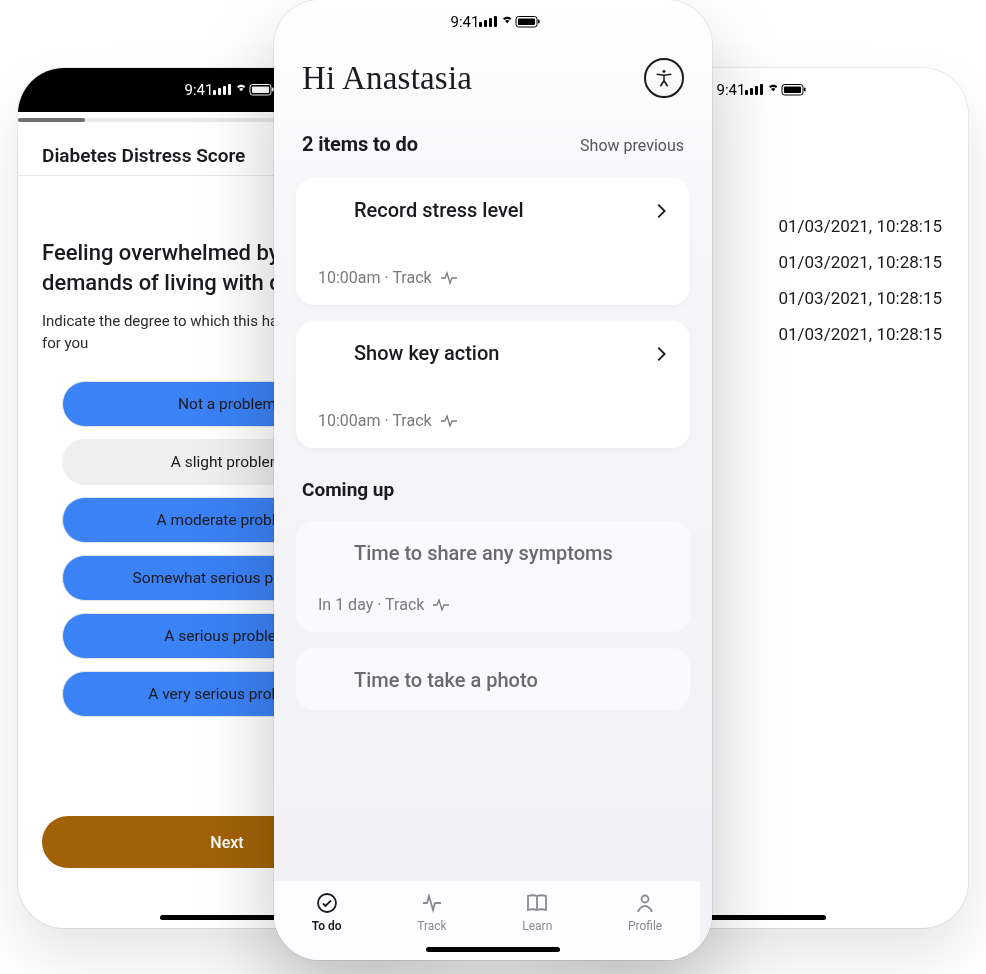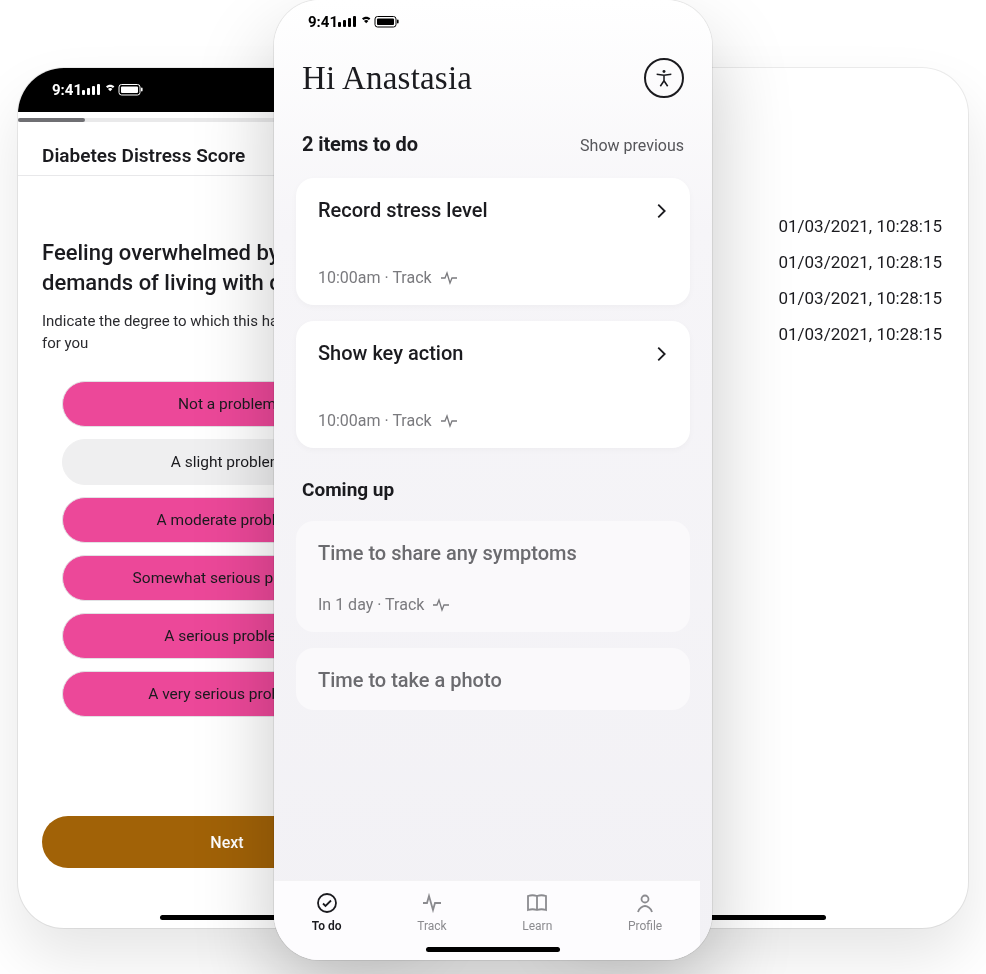--- a/index.html
+++ b/index.html
@@ -25,24 +25,24 @@
   .phone-left  { left: 18px;  top: 68px; width: 418px; height: 860px; }
   .phone-right { right: 18px; top: 68px; width: 418px; height: 860px; }
   .phone-center{ left: 274px; top: 0px;  width: 438px; height: 960px; z-index: 5;
                  box-shadow: 0 0 0 1px rgba(0,0,0,.07), 0 40px 80px rgba(0,0,0,.22);}
 
   
   .status-bar {
     height: 44px;
     display: flex;
     align-items: center;
-    justify-content: flex-start;
+    justify-content: center;
     padding: 0 28px 0 34px;
     font-size: 15px;
-    font-weight: 700;
+    font-weight: 400;
     color: #000;
   }
   .status-bar.dark { background:#000; color:#fff; }
   .status-icons { display:flex; gap:5px; align-items:center; }
   .status-icons svg { display:block; }
 
   
   .home-indicator {
     position:absolute; bottom:8px; left:50%; transform:translateX(-50%);
     width:134px; height:5px; border-radius:3px; background:#000;
@@ -53,21 +53,21 @@
   .l-progress > div { height:100%; width:16%; background:#6f6f73; border-radius:2px;}
   .l-title-row { padding: 22px 24px 8px; font-size:19px; font-weight:600; color:#1b1b1f; border-bottom:1px solid #e8e8ea;}
   .l-body { padding: 62px 24px 0; }
   .l-q { font-size:22px; line-height:1.35; color:#1b1b1f; font-weight:500; margin-bottom:14px;}
   .l-sub{ font-size:15px; color:#2b2b2f; line-height:1.45; margin-bottom:26px;}
   .l-options { display:flex; flex-direction:column; gap:12px; align-items:center;}
   .l-pill {
     width: 330px; height:46px; border-radius:23px;
     display:flex; align-items:center; justify-content:center;
     font-size:15.5px; color:#1b1b1f;
-    border:1px solid #e2e2e5; background:#ec4899;
+    border:1px solid #e2e2e5; background:#3b82f6;
   }
   .l-pill.selected { background:#efeff0; border-color:#efeff0;}
   .l-next {
     position:absolute; left:24px; right:24px; bottom:60px;
     height:52px; border-radius:26px; background:#a16207; color:#fff;
     display:flex; align-items:center; justify-content:center; font-size:16px; font-weight:500;
   }
 
   
   .r-title { padding: 18px 26px 8px 30px; font-family: Georgia, 'Times New Roman', serif; font-size:30px; color:#1b1b1f; }
@@ -92,21 +92,21 @@
 
   .c-list { padding: 10px 22px 0; display:flex; flex-direction:column; gap:16px;}
   .card {
     background:#fff; border-radius:18px; padding:20px 22px 18px;
     box-shadow: 0 2px 6px rgba(0,0,0,.03);
     display:flex; flex-direction:column; gap:46px;
     position:relative;
   }
   .card.muted { background:#faf9fb; box-shadow:none; }
   .card.muted .card-title { color:#6b6b6f; }
-  .card-title { font-size:20px; font-weight:500; color:#1b1b1f; padding-right:26px;}
+  .card-title { font-size:20px; font-weight:500; color:#1b1b1f; padding-right:26px;margin-left:36px;}
   .card-meta  { font-size:16px; color:#7a7a7e; display:flex; align-items:center; gap:8px;}
   .chevron {
     position:absolute; top:22px; right:18px; width:22px; height:22px;
     color:#1b1b1f;
   }
   .c-section { padding: 30px 28px 10px; font-size:19px; font-weight:700; color:#1b1b1f;}
   .pulse { width:18px; height:14px; display:inline-block; }
 
   
   .tabbar {

